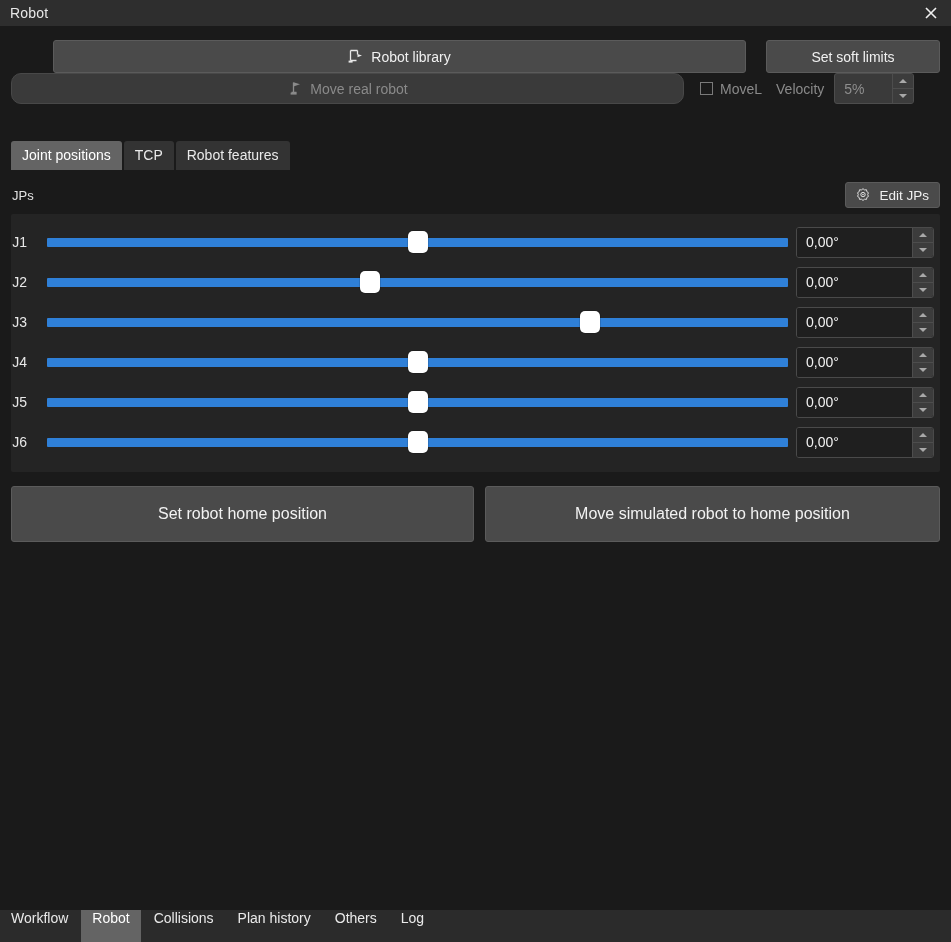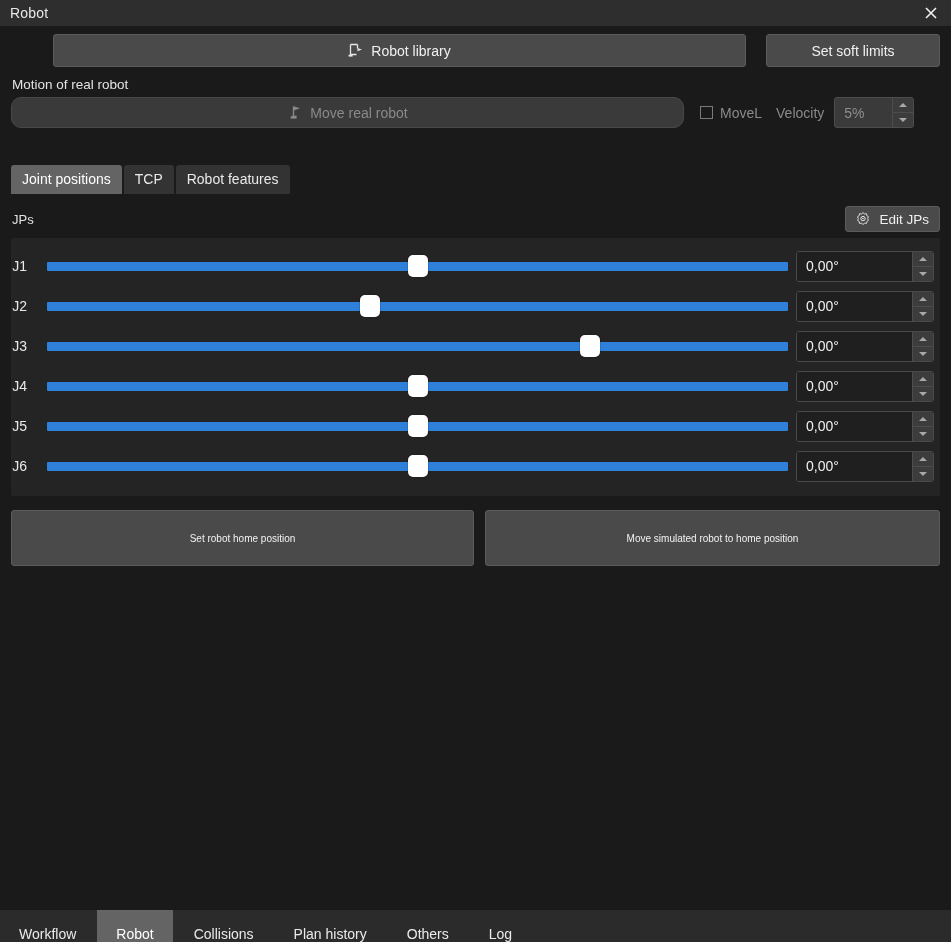--- a/index.html
+++ b/index.html
@@ -55,21 +55,21 @@
     flex: 1 1 auto;
     padding: 0 11px;
     display: flex;
     flex-direction: column;
     overflow: hidden;
   }
 
   .row-top {
     display: flex;
     gap: 20px;
-    margin-top: 8px;
+    margin-top: 14px;
     padding-left: 42px;
   }
   .btn {
     background: #4a4a4a;
     border: 1px solid #5b5b5b;
     border-radius: 3px;
     color: #f0f0f0;
     font-size: 14px;
     font-family: "Liberation Sans", sans-serif;
     height: 33px;
@@ -306,21 +306,21 @@
     gap: 11px;
     margin-top: 14px;
   }
   .btn-home {
     flex: 1 1 50%;
     height: 56px;
     background: #4a4a4a;
     border: 1px solid #5b5b5b;
     border-radius: 3px;
     color: #f2f2f2;
-    font-size: 10px;
+    font-size: 16px;
     display: flex;
     align-items: center;
     justify-content: center;
     cursor: pointer;
     box-sizing: border-box;
   }
   .btn-home.left  { flex: 0 0 463px; }
 
   .filler { flex: 1 1 auto; }
 
@@ -329,22 +329,22 @@
     flex: 0 0 auto;
     height: 32px;
     background: #2b2b2b;
     display: flex;
     align-items: stretch;
     gap: 2px;
     padding: 0;
   }
   .bottom-tab {
     display: flex;
-    align-items: flex-end;
-    padding: 0 19px;
+    align-items: flex-start;
+    padding: 0 11px;
     font-size: 14px;
     color: #eaeaea;
     background: #2b2b2b;
     cursor: pointer;
   }
   .bottom-tab.active {
     background: #646464;
     color: #ffffff;
   }
   .bottom-fill { flex: 1 1 auto; background: #2b2b2b; }
@@ -379,21 +379,20 @@
             <rect x="0.6" y="11.6" width="4" height="2" fill="#e8e8e8"></rect>
           </svg>
         </span>
         <span>Robot library</span>
       </div>
       <div class="btn btn-soft-limits">
         <span>Set soft limits</span>
       </div>
     </div>
 
-    <div class="section-label">Motion of real robot</div>
 
     <div class="move-row">
       <div class="btn-disabled">
         <span class="icon">
           <svg width="17" height="15" viewBox="0 0 17 15">
             <path d="M6.5 1.5 L6.5 11.5 M4.5 11.5 L9.5 11.5" stroke="#8a8a8a" stroke-width="1.3" fill="none"></path>
             <path d="M6.5 1.2 L13 3.2 L6.5 5.6 Z" fill="#8a8a8a"></path>
             <rect x="3.6" y="11.6" width="6" height="2" fill="#8a8a8a"></rect>
           </svg>
         </span>

